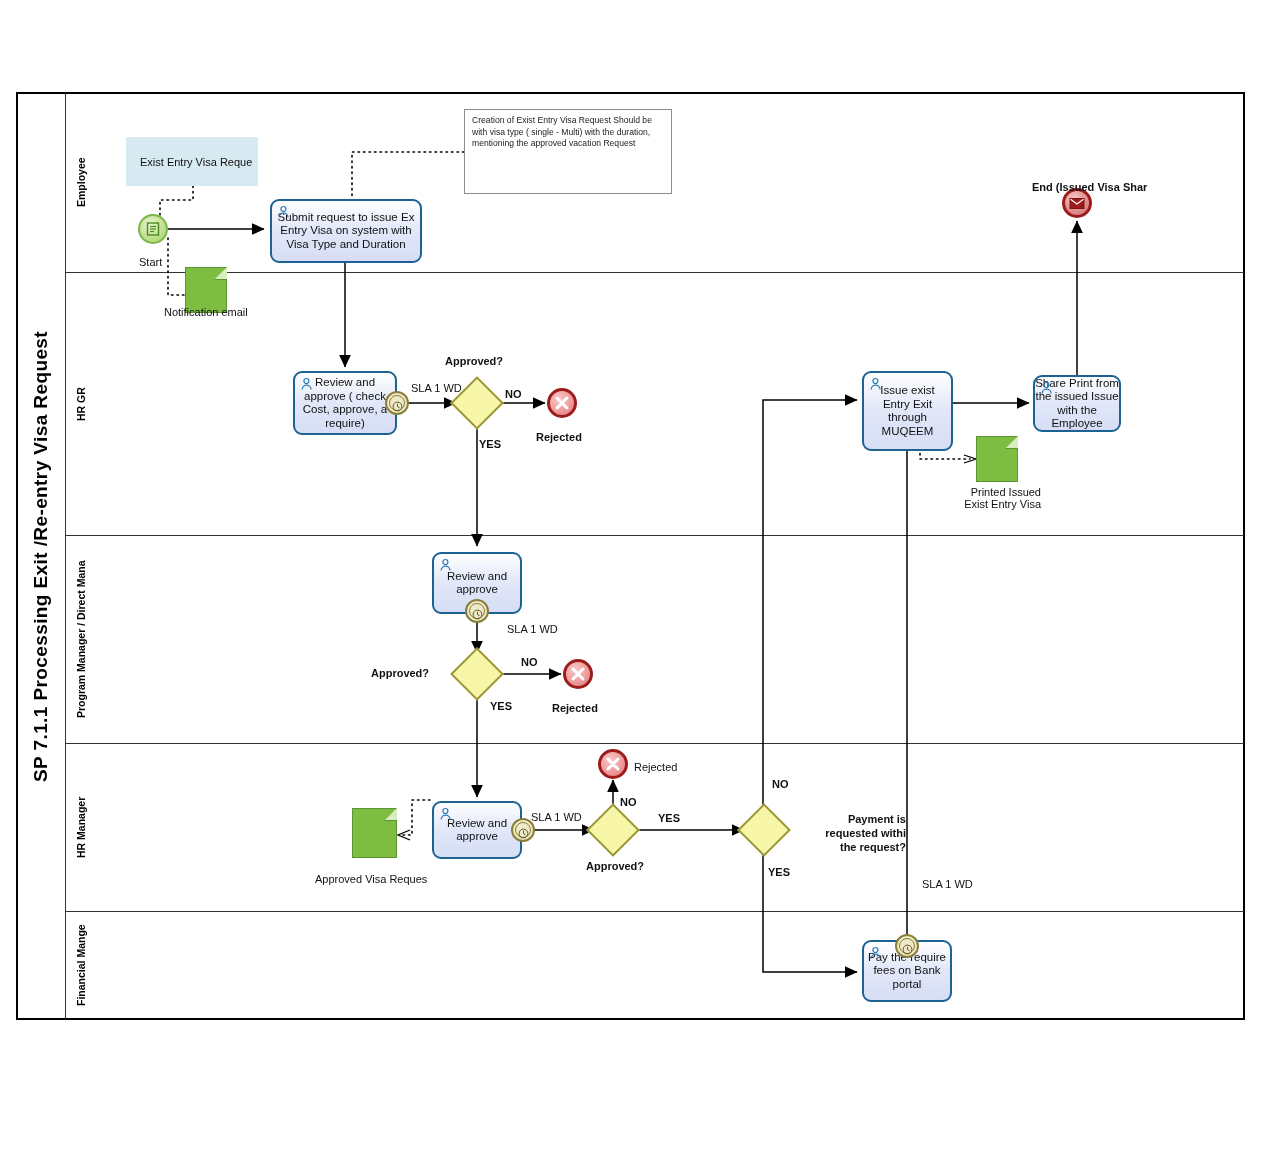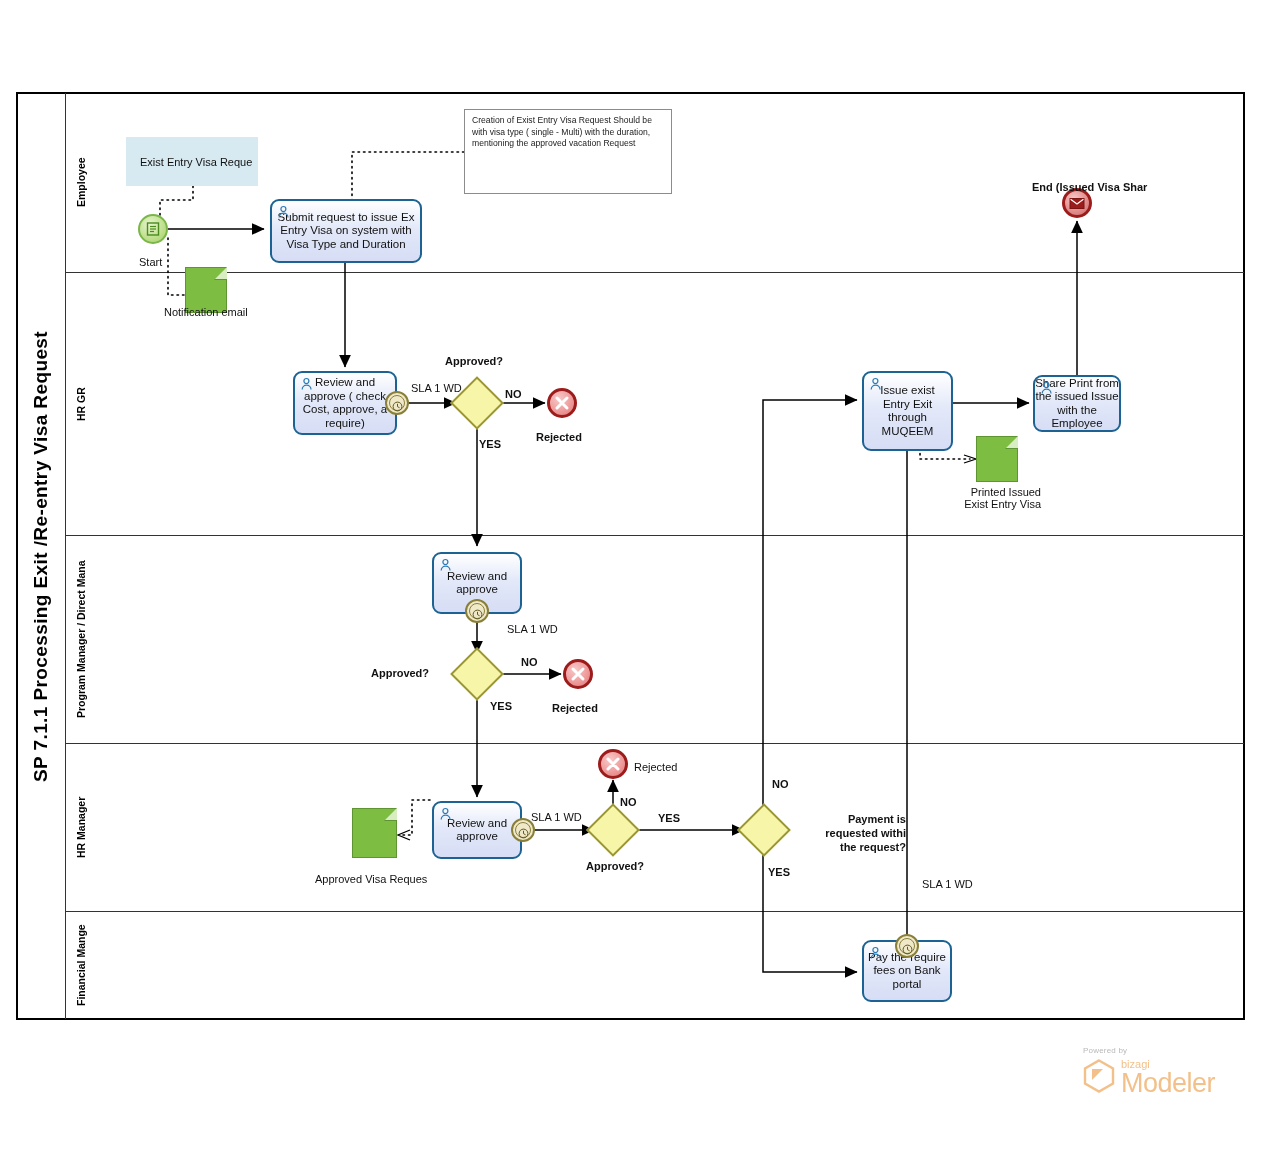--- a/index.html
+++ b/index.html
@@ -430,29 +430,14 @@
   <div class="ev-timer" style="left:895px;top:934px;">
     <span class="ring2"></span>
     <span class="clock">
       <svg width="11" height="11" viewBox="0 0 11 11">
         <circle cx="5.5" cy="5.5" r="4.4" fill="none" stroke="#5f571f" stroke-width="1"></circle>
         <path d="M5.5,2.8 L5.5,5.6 L7.6,6.8" fill="none" stroke="#5f571f" stroke-width="1"></path>
       </svg>
     </span>
   </div>
 
-  <div class="logo" style="left:1083px;top:1046px;">
-    <div class="pb">Powered by</div>
-    <div style="display:flex;align-items:flex-end;gap:6px;margin-top:3px;">
-      <span style="display:block;">
-        <svg width="32" height="34" viewBox="0 0 32 34">
-          <polygon points="16,1.5 30,9.5 30,24.5 16,32.5 2,24.5 2,9.5" fill="none" stroke="#f3c08a" stroke-width="2.4"></polygon>
-          <polygon points="9,10 20,10 9,21" fill="#f3c08a"></polygon>
-        </svg>
-      </span>
-      <span style="display:block;">
-        <span class="bz" style="display:block;">bizagi</span>
-        <span class="md" style="display:block;">Modeler</span>
-      </span>
-    </div>
-  </div>
 
 </div>
 
 </body></html>

